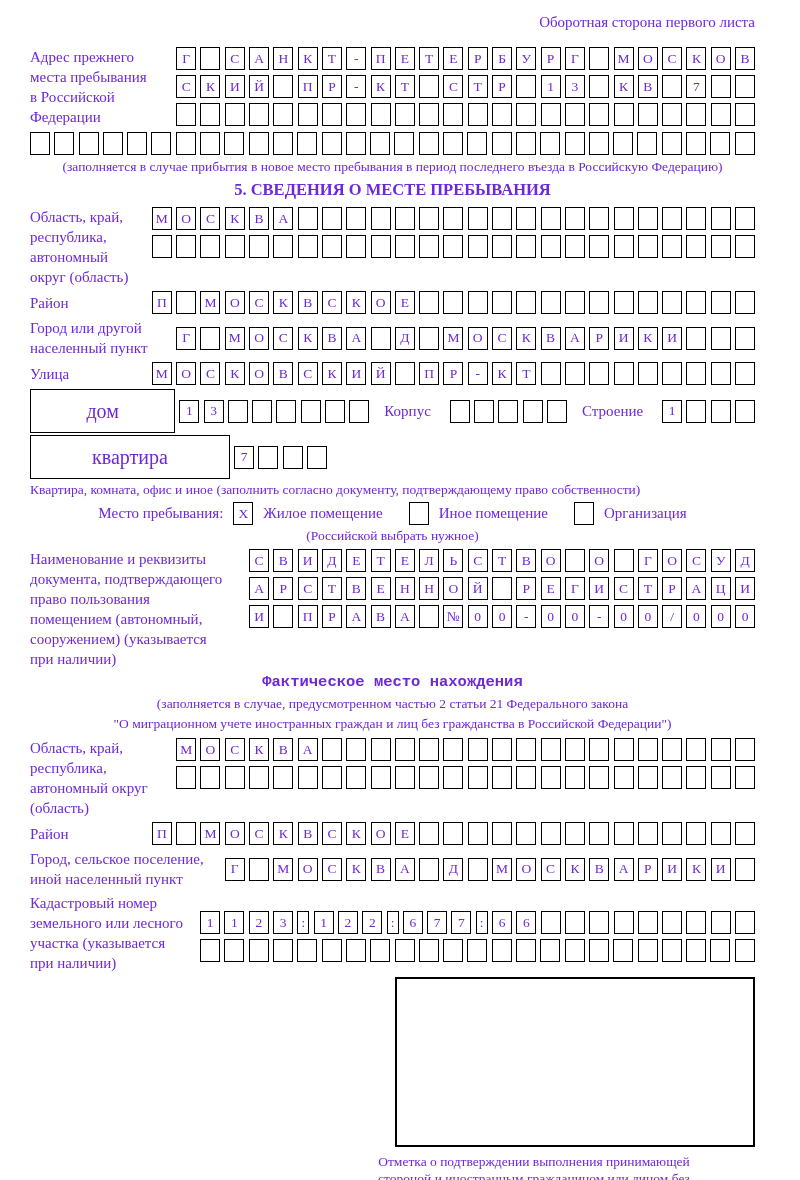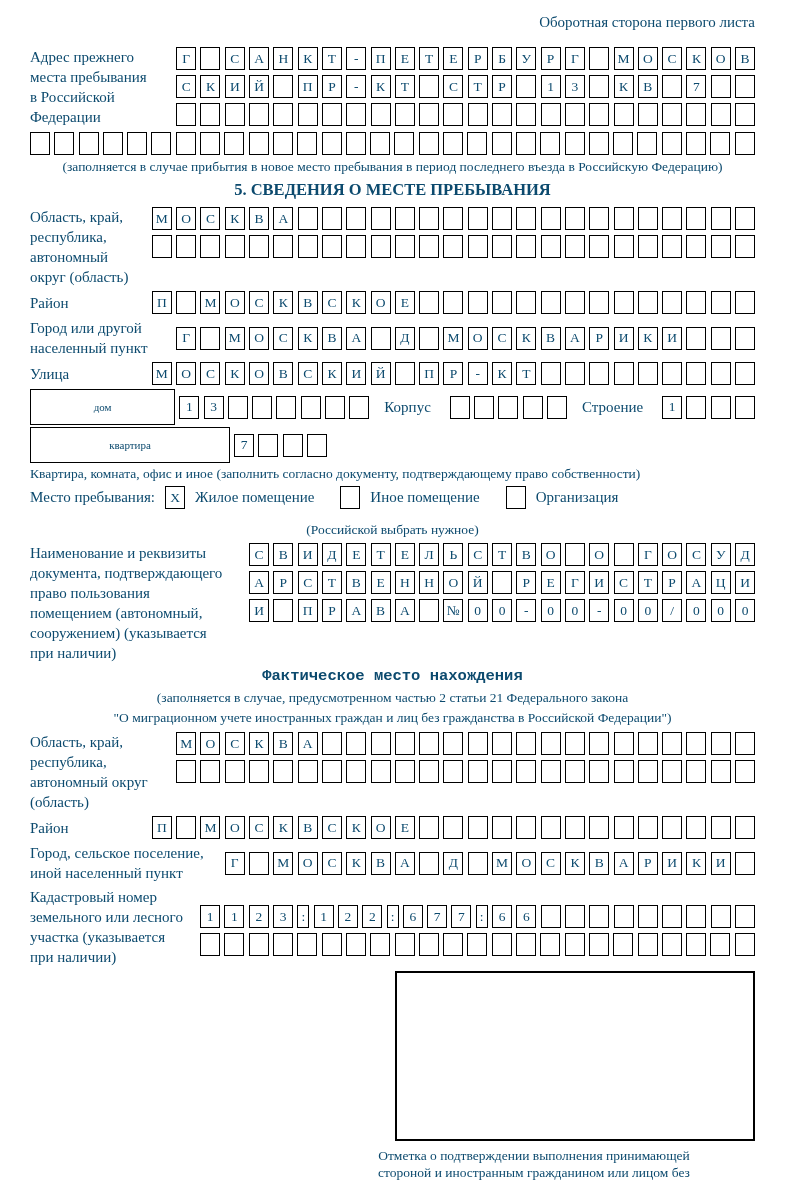--- a/index.html
+++ b/index.html
@@ -2,21 +2,21 @@
 <html><head>
 <meta charset="utf-8">
 <style>
   * { margin:0; padding:0; box-sizing:border-box; }
   html,body { background:#fff; }
   .page {
     position:relative;
     width:800px; height:1180px;
     padding:14px 45px 0 30px;
     background:#fff;
-    color:#0c4a6e;
+    color:#6d28d9;
     font-family:"Liberation Serif", serif;
     overflow:hidden;
     border-radius:23px;
   }
   .top-note { text-align:right; font-size:15px; margin-bottom:16px; }
 
   .cellrow { display:flex; gap:4.3px; }
   .cell {
     flex:0 0 20px; width:20px; height:23px;
     border:1.5px solid #000;
@@ -32,28 +32,28 @@
   .flabel { font-size:15px; line-height:20px; white-space:pre-line; }
 
   .fullrow { margin-top:5px; margin-bottom:3px; }
   .caption { font-size:13.5px; line-height:17px; margin-bottom:3px; }
   .center { text-align:center; }
   .h2 { font-size:16.5px; font-weight:bold; text-align:center; margin:5px 0 7px; }
   .h3 { font-size:15.5px; font-weight:bold; text-align:center; margin:3px 0 4px;font-family:Liberation Mono, monospace; }
 
   .domrow { display:flex; align-items:center; margin-bottom:2px; }
   .widebox {
-    border:1.5px solid #000; height:36px;
+    border:1.5px solid #000; height:44px;
     display:flex; align-items:center; justify-content:center;
-    font-size:11px;
+    font-size:20px;
   }
   .inlabel { font-size:15px; margin:0 15px; white-space:nowrap; }
   .domrow .cellrow { margin-left:4px; }
 
-  .mestorow { display:flex; align-items:center; margin:4px 0 12px; font-size:15px; }
+  .mestorow { display:flex; align-items:center; margin:4px 0 2px; font-size:15px;justify-content:center; }
   .mestorow .cell { margin:0 10px; }
   .mestorow .gap-lg { margin-left:26px; }
 
   .stamp { width:452px; margin-left:auto; margin-top:2px; }
   .stampbox { width:360px; height:170px; border:2px solid #000; margin-left:auto; }
   .stampcap {
     font-size:13.5px; line-height:17px; text-align:center;
     white-space:pre-line; margin-top:6px; margin-left:10px;
   }
 </style>

